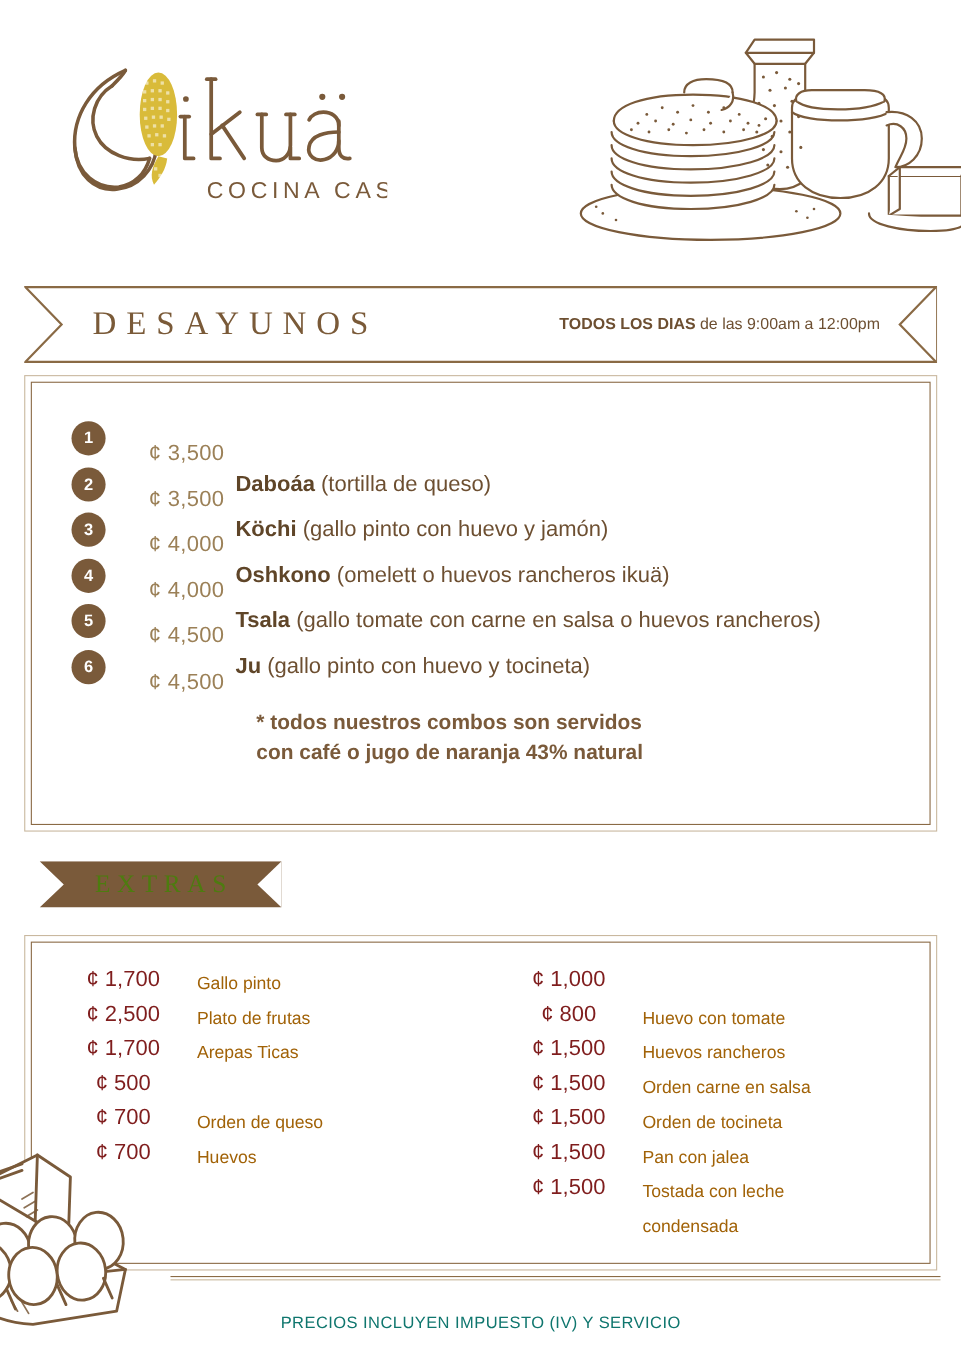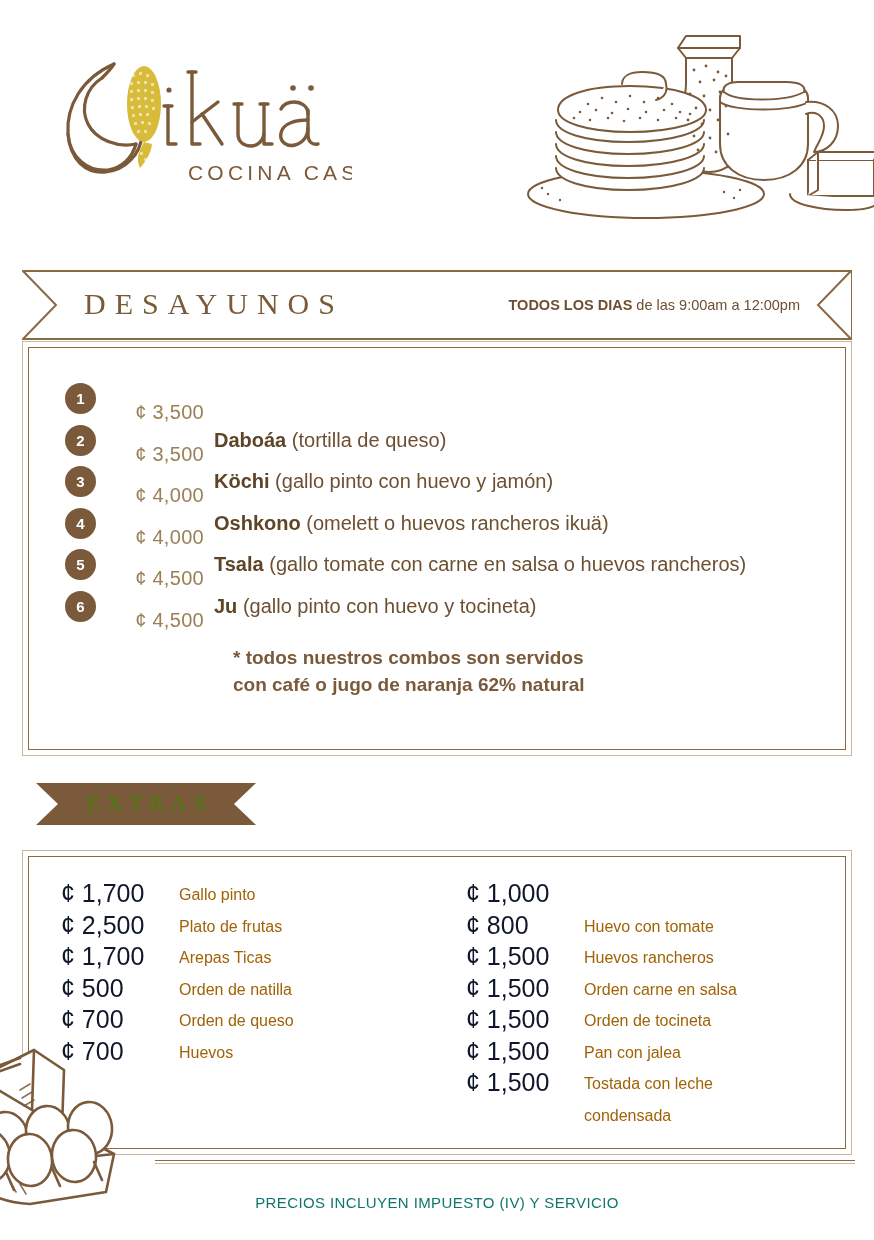--- a/index.html
+++ b/index.html
@@ -38,21 +38,21 @@
     right: -4px;
     top: 18px;
     width: 360px;
     height: 212px;
   }
 
   
   .banner {
     position: absolute;
     left: 22px;
-    top: 270px;
+    top: 260px;
     width: 830px;
     height: 70px;
   }
   .banner-svg { position: absolute; left: 0; top: 0; }
   .banner-title {
     position: absolute;
     left: 62px;
     top: 50%;
     transform: translateY(-52%);
     font-family: "Liberation Serif", serif;
@@ -186,24 +186,24 @@
   .extras-col { flex: 0 0 50%; }
   .extras-col.left { padding-left: 38px; }
   .extras-col.right { padding-left: 28px; }
   .extra-row {
     display: flex;
     align-items: flex-start;
     height: 31.5px;
   }
   .extra-price {
     width: 118px;
-    text-align: left;
+    text-align: center;
     padding-right: 16px;
-    font-size: 25px;
-    color: #0f172a;
+    font-size: 20px;
+    color: #7f1d1d;
     flex: 0 0 auto;
   }
   .extra-name {
     font-size: 16px;
     font-weight: 400;
     color: #a16207;
     white-space: pre-line;
     line-height: 31.5px;
   }
 
@@ -443,21 +443,21 @@
       </div>
 
       <div class="combo-row">
         <div class="combo-num">6</div>
         <div class="combo-price">¢ 4,500</div>
         <div class="combo-desc"><b>Ju</b><span> (gallo pinto con huevo y tocineta)</span></div>
       </div>
     </div>
 
     <div class="combo-note" style="white-space: pre-line;">* todos nuestros combos son servidos
-con café o jugo de naranja 62% natural</div>
+con café o jugo de naranja 43% natural</div>
   </div>
 
   <div class="ribbon">
     <svg class="ribbon-svg" width="220" height="42" viewBox="0 0 220 42">
       <path d="M0 0 L220 0 L220 42 L0 42 L22 21 Z" fill="#7a5a3a"></path>
       <path d="M220 0 L198 21 L220 42 Z" fill="#ffffff"></path>
     </svg>
     <div class="ribbon-title">EXTRAS</div>
   </div>
 
@@ -472,21 +472,20 @@
         <div class="extra-row">
           <div class="extra-price">¢ 2,500</div>
           <div class="extra-name">Plato de frutas</div>
         </div>
         <div class="extra-row">
           <div class="extra-price">¢ 1,700</div>
           <div class="extra-name">Arepas Ticas</div>
         </div>
         <div class="extra-row">
           <div class="extra-price">¢ 500</div>
-          <div class="extra-name">Orden de natilla</div>
         </div>
         <div class="extra-row">
           <div class="extra-price">¢ 700</div>
           <div class="extra-name">Orden de queso</div>
         </div>
         <div class="extra-row">
           <div class="extra-price">¢ 700</div>
           <div class="extra-name">Huevos</div>
         </div>
       </div>

